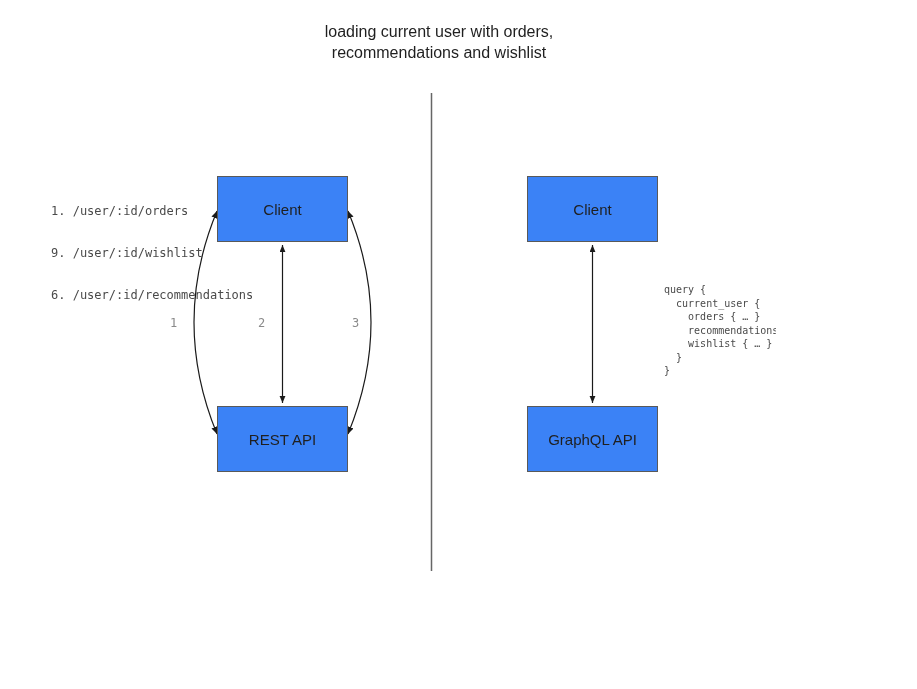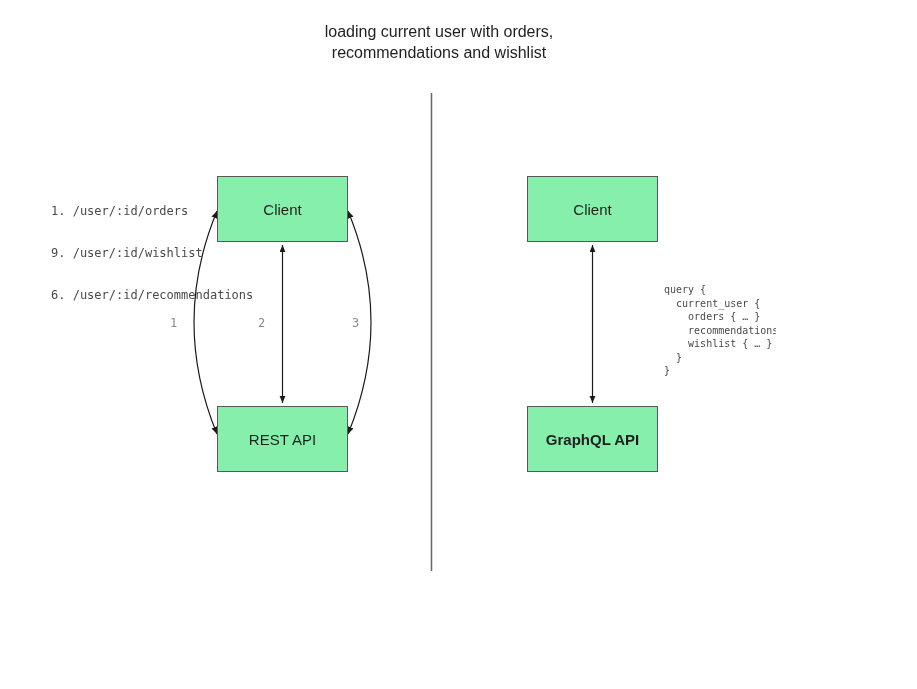--- a/index.html
+++ b/index.html
@@ -24,32 +24,32 @@
   }
   .arrows-layer {
     position: absolute;
     left: 0; top: 0;
   }
   .box {
     position: absolute;
     width: 131px;
     height: 66px;
     box-sizing: border-box;
-    background: #86efac;
+    background: #3b82f6;
     border: 1px solid #595959;
     display: flex;
     align-items: center;
     justify-content: center;
     font-size: 15px;
     color: #1f1f1f;
   }
   .box-client-rest   { left: 217px; top: 176px; }
   .box-rest-api      { left: 217px; top: 406px; }
   .box-client-gql    { left: 527px; top: 176px; }
-  .box-gql-api       { left: 527px; top: 406px; font-weight: bold; }
+  .box-gql-api       { left: 527px; top: 406px; }
   .endpoints {
     position: absolute;
     left: 20px;
     top: 176px;
     font-family: "DejaVu Sans Mono", monospace;
     font-size: 12px;
     line-height: 14px;
     color: #4a4a4a;
     white-space: pre;
     margin-left: 31px;

